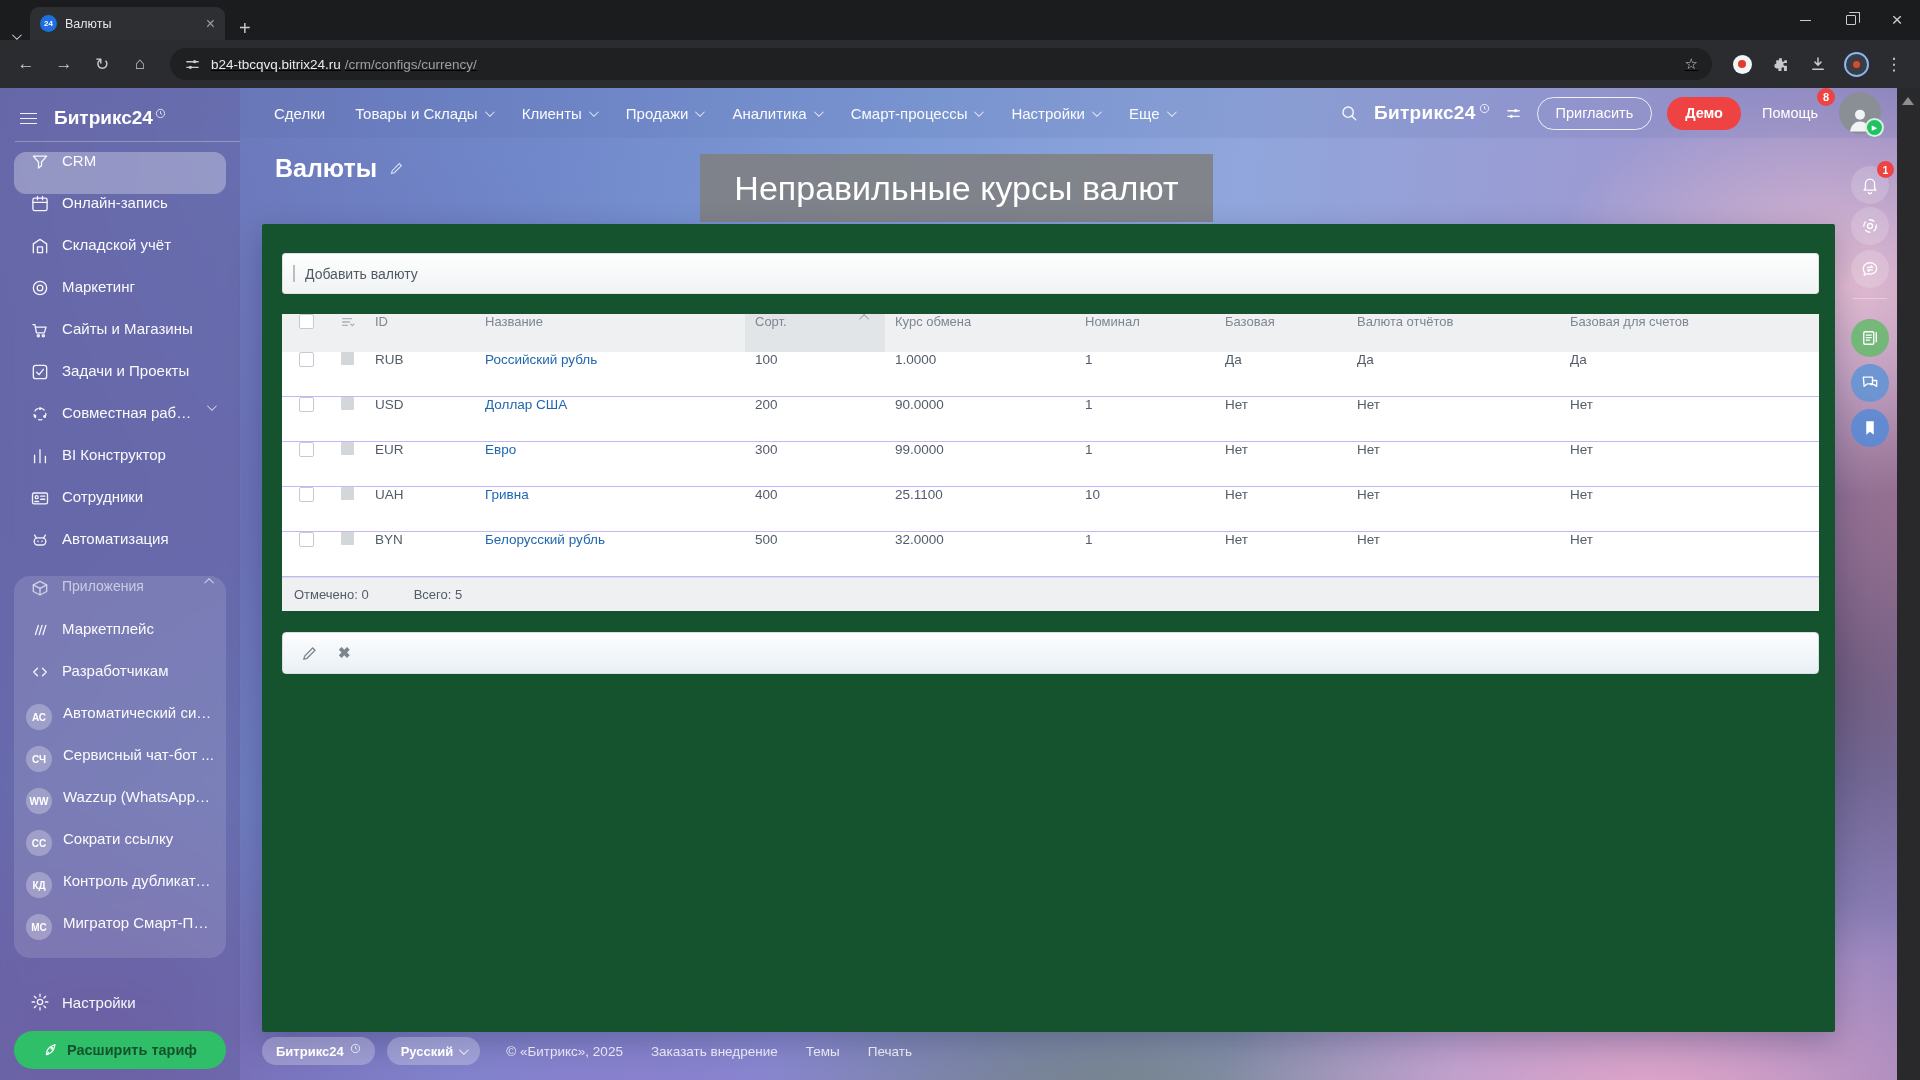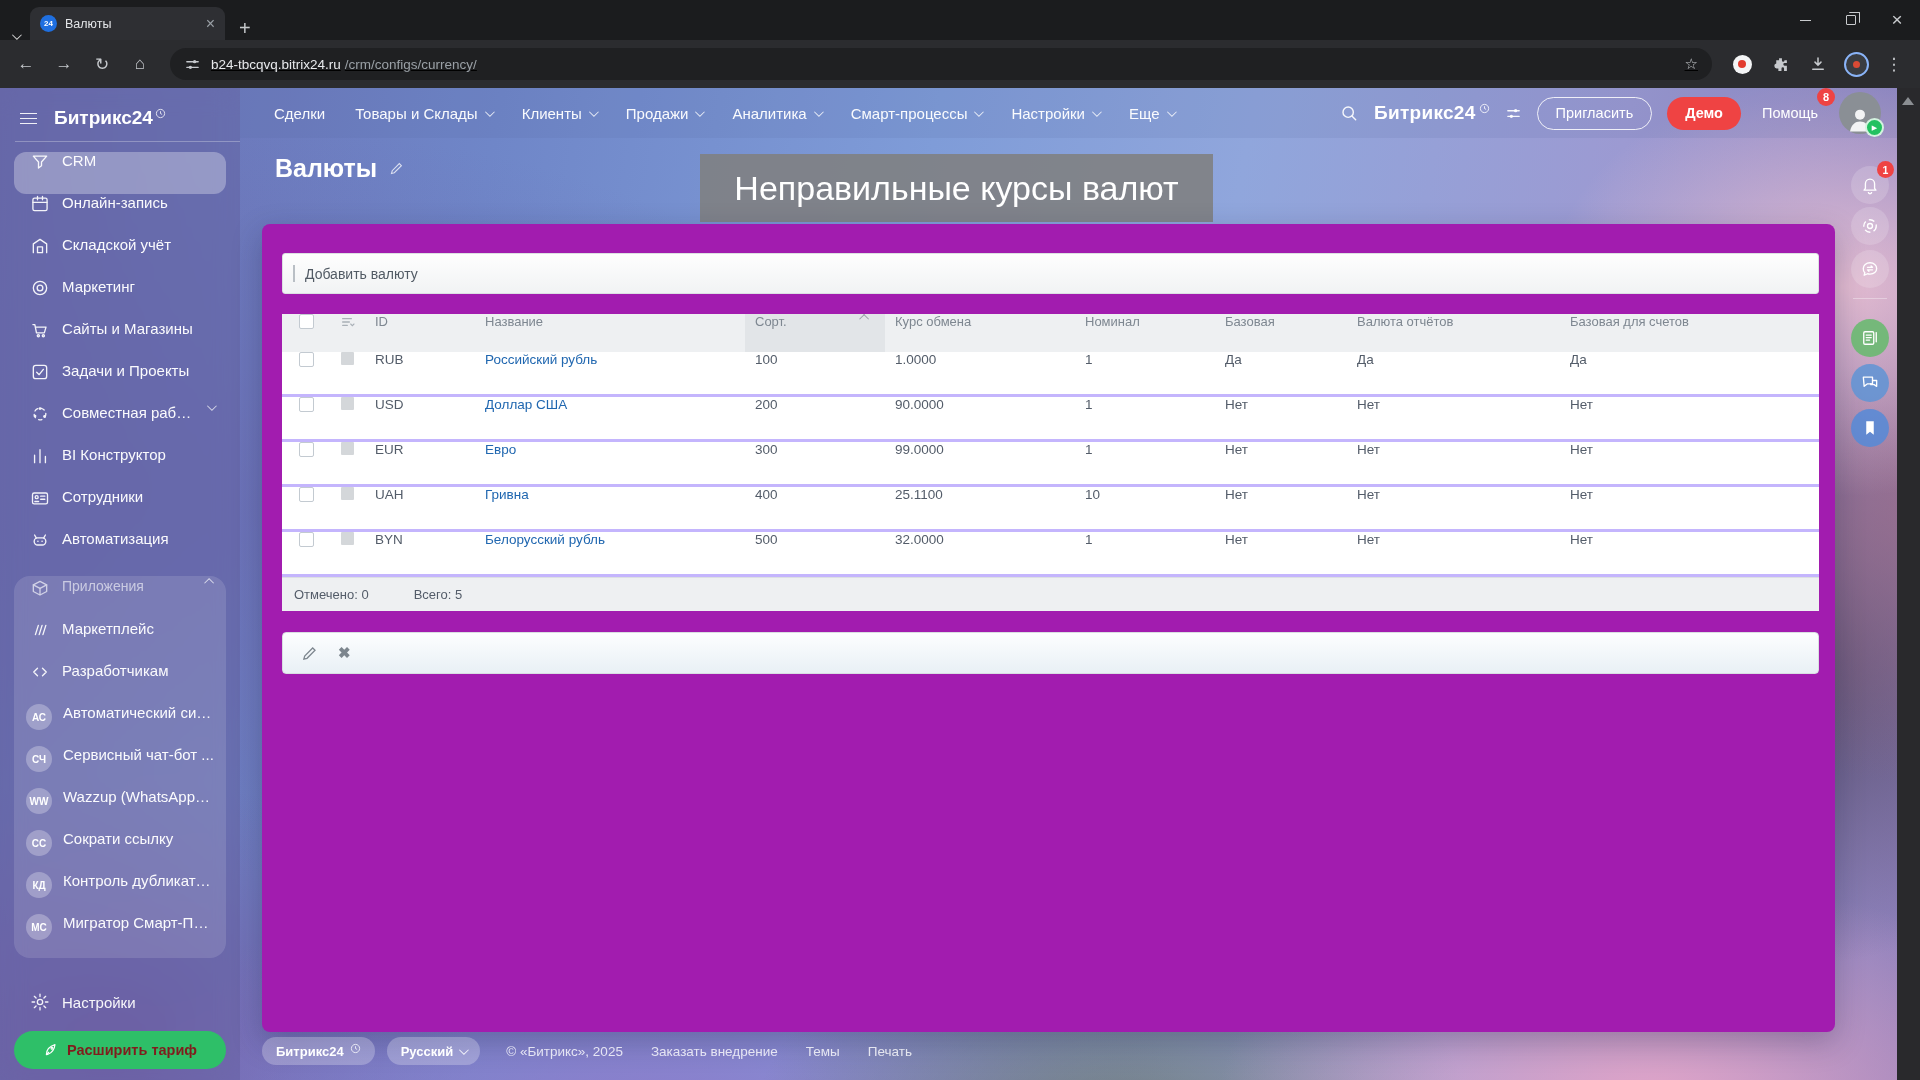--- a/index.html
+++ b/index.html
@@ -83,49 +83,49 @@
   .sb-item.active{background:rgba(255,255,255,.3);}
   .sb-ic{width:22px;display:flex;justify-content:center;color:#fff;opacity:.92;}
   .sb-ic svg{width:20px;height:20px;}
   .sb-label{white-space:nowrap;overflow:hidden;text-overflow:ellipsis;flex:1;}
   .sb-item .chev{border-color:rgba(255,255,255,.7);}
   .apps-box{margin:4px 14px 0 14px;background:rgba(255,255,255,.13);border-radius:16px;padding:2px 0;}
   .apps-box .sb-item{margin:0;padding-left:15px;}
   .apps-header{color:rgba(255,255,255,.6);font-size:14px;}
   .ini{width:26px;height:26px;border-radius:50%;background:rgba(255,255,255,.28);color:#fff;font-size:10px;font-weight:bold;display:flex;align-items:center;justify-content:center;margin-left:-3px;}
   .sb-settings{position:absolute;left:14px;right:14px;bottom:57px;height:42px;padding:0 15px;display:flex;align-items:center;gap:11px;color:rgba(255,255,255,.95);font-size:15px;}
-  .upgrade-btn{position:absolute;left:14px;right:14px;bottom:11px;height:38px;border-radius:19px;background:var(--green,#2ebf68);display:flex;align-items:center;justify-content:center;gap:8px;color:#7f1d1d;font-size:14.5px;font-weight:bold;}
+  .upgrade-btn{position:absolute;left:14px;right:14px;bottom:11px;height:38px;border-radius:19px;background:var(--green,#2ebf68);display:flex;align-items:center;justify-content:center;gap:8px;color:#14532d;font-size:14.5px;font-weight:bold;}
   .upgrade-btn svg{width:16px;height:16px;}
 
   
   .page-title-row{position:absolute;left:275px;top:66px;display:flex;align-items:center;gap:12px;}
   .page-title{color:#fff;font-size:25px;font-weight:600;}
   .title-pencil{opacity:.75;color:#fff;}
   .title-pencil svg{width:15px;height:15px;}
   .overlay-caption{position:absolute;left:700px;top:66px;width:513px;height:68px;background:rgba(128,128,128,.88);display:flex;align-items:center;justify-content:center;color:#fff;font-size:34px;white-space:nowrap;}
 
   
-  .panel{position:absolute;left:262px;top:136px;width:1573px;height:808px;background:#a21caf;border-radius:8px;box-shadow:0 10px 30px rgba(25,25,60,.28);}
+  .panel{position:absolute;left:262px;top:136px;width:1573px;height:808px;background:#14532d;border-radius:2px;box-shadow:0 10px 30px rgba(25,25,60,.28);}
   .addbar{position:absolute;left:20px;top:29px;width:1537px;height:41px;border:1px solid #dde0e3;border-radius:3px;background:linear-gradient(#fefefe,#f1f3f4);display:flex;align-items:center;padding-left:10px;gap:10px;}
   .addbar .handle{width:1px;height:17px;border-left:1px solid #b9bfc5;border-right:1px solid #b9bfc5;}
   .addbar-label{font-size:14px;color:#515a64;}
   .grid{position:absolute;left:20px;top:90px;width:1537px;}
   .grow{display:flex;align-items:stretch;}
   .grid-header{height:38px;background:#eef0f2;display:flex;}
   .grid-header .gc{color:#7e8791;font-size:13px;}
   .gc{display:flex;align-items:flex-start;padding-left:10px;position:relative;}
   .c0{width:48px;justify-content:center;padding-left:0;}
   .c1{width:35px;justify-content:center;padding-left:0;}
   .c2{width:110px;}.c3{width:270px;}.c4{width:140px;}.c5{width:190px;}
   .c6{width:140px;}.c7{width:132px;}.c8{width:213px;}.c9{width:259px;}
   .gc.sorted{background:#e2e5e8;}
   .sortc{position:absolute;right:16px;border-color:#98a0a8;}
   .cb{width:15px;height:15px;border:1px solid #c3cad1;border-radius:2px;background:#fff;}
   .sq{width:13px;height:13px;background:#d4d7da;border-radius:1px;}
-  .gbody .grow{height:45px;border-bottom:3px solid #c4b5fd;background:#fff;font-size:13.5px;color:#535c69;}
+  .gbody .grow{height:45px;border-bottom:1px solid #c4b5fd;background:#fff;font-size:13.5px;color:#535c69;}
   .lnk{color:var(--blue,#2067b0);text-decoration:none;}
   .grid-foot{height:34px;background:#eef0f2;border-top:1px solid #dcdfe2;display:flex;align-items:center;padding-left:12px;gap:45px;font-size:13px;color:#535c69;}
   .actionbar{position:absolute;left:20px;top:408px;width:1537px;height:42px;border:1px solid #d9dee2;border-radius:4px;background:linear-gradient(#fdfeff,#e9f0f5);display:flex;align-items:center;padding-left:18px;gap:20px;color:#7d868e;}
   .actionbar .aic svg{width:17px;height:17px;}
   .actionbar .xic{font-size:15px;font-weight:bold;}
 
   
   .app-footer{position:absolute;left:262px;top:948px;height:30px;display:flex;align-items:center;gap:12px;}
   .fpill{height:28px;padding:0 14px;border-radius:14px;background:rgba(255,255,255,.25);display:flex;align-items:center;gap:6px;color:#fff;font-size:13px;font-weight:bold;}
   .fpill .mark{opacity:.85;margin-top:-5px;}

